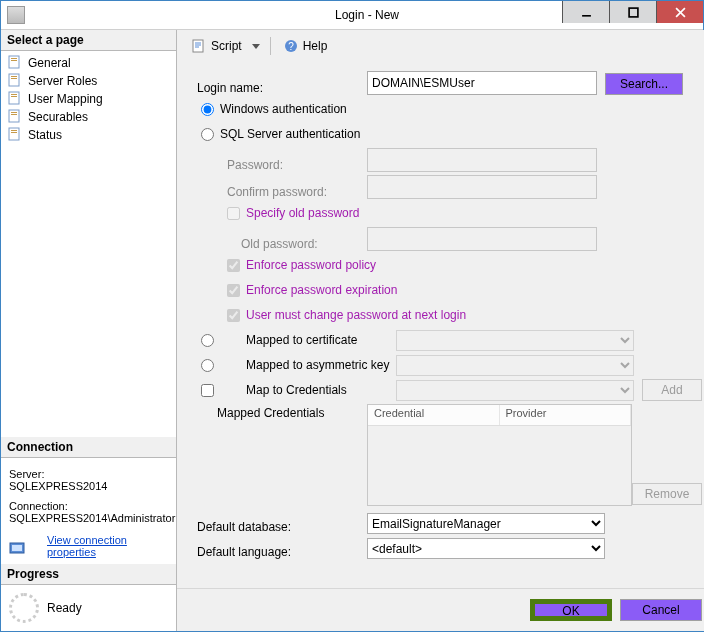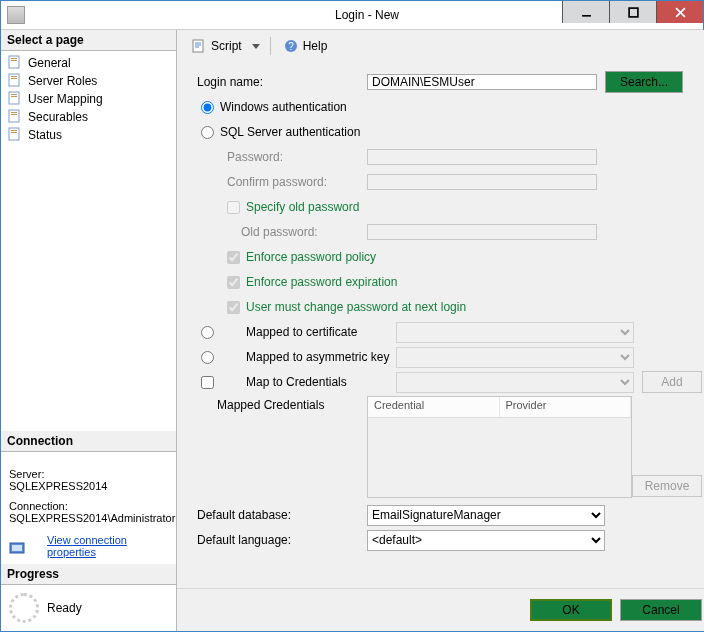--- a/index.html
+++ b/index.html
@@ -13,41 +13,41 @@
 .winbtn svg{width:11px;height:11px}
 .body{flex:1;display:flex;min-height:0}
 .leftcol{width:175px;display:flex;flex-direction:column;border-right:1px solid #b8b8b8;background:#fff}
 .panel-head{background:#f0f0f0;border-bottom:1px solid #b8b8b8;padding:3px 6px;font-weight:bold}
 .panel-body{background:#fff;padding:2px 0}
 .nav-item{display:flex;align-items:flex-end;gap:5px;padding:1px 6px;cursor:default}
 .nav-item .ic{width:16px;height:16px;display:flex;align-items:center;justify-content:center}
 .nav-item .ic svg{width:16px;height:16px}
 .spacer{flex:1;background:#fff}
 .conn-body{padding:6px 8px;font-size:11px;background:#fff}
-.conn-body .lbl{margin-top:10px}
+.conn-body .lbl{margin-top:4px}
 .conn-body a{color:#0645cc;text-decoration:underline}
 .prog{display:flex;align-items:center;gap:8px;padding:8px;background:#fff}
 .spinner{width:24px;height:24px;border:3px dotted #ccc;border-radius:50%}
 .rightcol{flex:1;display:flex;flex-direction:column;background:#f0f0f0}
 .toolbar{display:flex;align-items:center;gap:4px;padding:6px 10px;background:#f0f0f0}
 .tbtn{display:flex;align-items:center;gap:4px;padding:2px 4px}
 .tbtn .ic{width:16px;height:16px}
 .caret{width:0;height:0;border-left:4px solid transparent;border-right:4px solid transparent;border-top:5px solid #555;margin:0 2px}
 .form{flex:1;padding:6px 14px 4px 14px;overflow:hidden}
-.row{display:flex;align-items:center;margin:3px 0;min-height:22px}
+.row{display:flex;align-items:flex-end;margin:3px 0;min-height:22px}
 .row .lab{width:170px;padding-left:6px}
 .row .labi{width:150px;padding-left:26px}
 .row .lab2{width:140px;padding-left:36px;color:#888}
 .row .lab3{width:126px;padding-left:50px;color:#888}
-.tf{height:16px;border:1px solid #aaa;background:#fff;padding:1px 4px;box-sizing:border-box;font:inherit}
+.tf{height:24px;border:1px solid #aaa;background:#fff;padding:1px 4px;box-sizing:border-box;font:inherit}
 .tf[disabled]{background:#f0f0f0;color:#888;border-color:#c7c7c7}
-.btn{height:22px;min-width:78px;background:#15803d;border:1px solid #9f9f9f;padding:0 10px;font:inherit}
+.btn{height:22px;min-width:78px;background:#8b5cf6;border:1px solid #9f9f9f;padding:0 10px;font:inherit}
 .btn[disabled]{color:#9c9c9c;border-color:#c7c7c7;background:#efefef}
 input[type=radio],input[type=checkbox]{margin:0 6px 0 10px}
-.disabled-lbl{color:#15803d}
+.disabled-lbl{color:#a21caf}
 .sel{height:21px;border:1px solid #adadad;background:#fff;font:inherit;box-sizing:border-box}
 .sel[disabled]{background:#f0f0f0;color:#888;border-color:#c7c7c7}
 .grid{border:1px solid #c7c7c7;background:#f0f0f0;height:100px;flex:1}
 .grid-head{display:flex;background:#fcfcfc;border-bottom:1px solid #dedede;height:20px}
 .grid-head div{flex:1;padding:2px 6px;border-right:1px solid #e6e6e6;color:#555;font-size:11px}
 .footer{display:flex;justify-content:flex-end;gap:8px;padding:10px 14px;border-top:1px solid #d7d7d7;background:#f0f0f0}
 .footer .btn{min-width:82px}
 .radio-line,.check-line{display:flex;align-items:center}
 </style>
 </head>
@@ -258,18 +258,18 @@
           <span class="lab">Default database:</span>
           <select class="sel" style="width:238px"><option>EmailSignatureManager</option></select>
         </div>
         <div class="row">
           <span class="lab">Default language:</span>
           <select class="sel" style="width:238px"><option>&lt;default&gt;</option></select>
         </div>
       </div>
 
       <div class="footer">
-        <button class="btn" style="border:2px solid #4d7c0f">OK</button>
+        <button class="btn" style="border:5px solid #4d7c0f">OK</button>
         <button class="btn">Cancel</button>
       </div>
     </div>
   </div>
 </div>
 
 </body></html>

